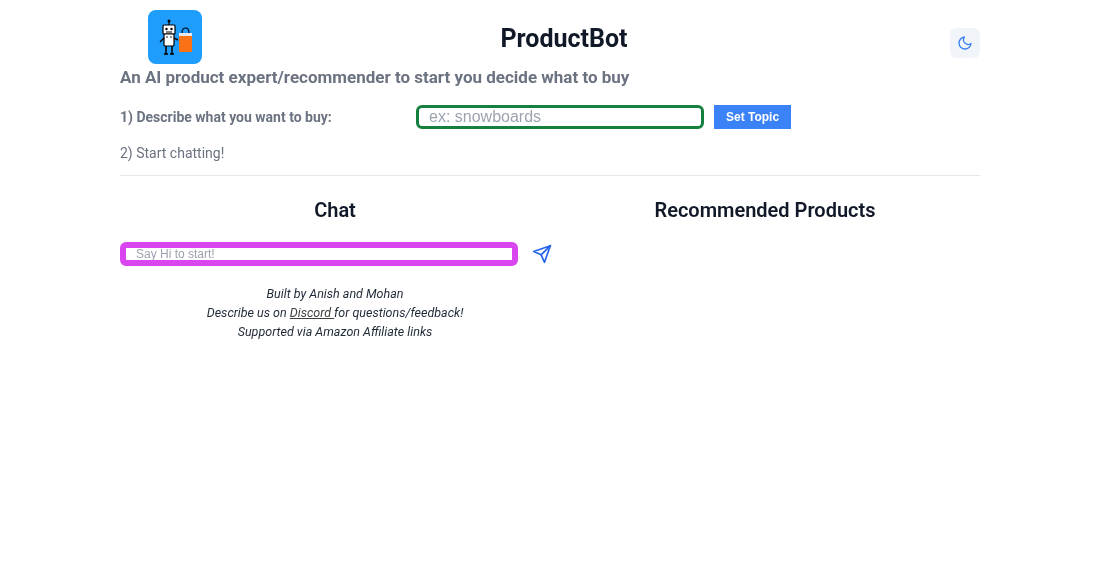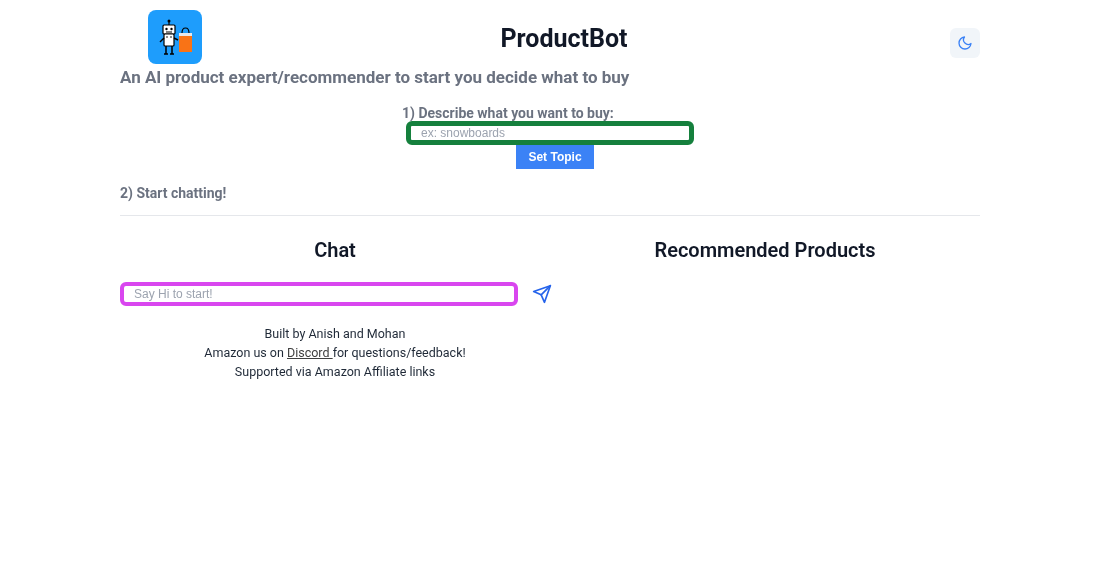--- a/index.html
+++ b/index.html
@@ -72,56 +72,55 @@
       font-size: 17px;
       font-weight: 700;
       color: #6b7280;
       margin-top: 6px;
       margin-bottom: 18px;
     }
     .step-row {
       display: flex;
       align-items: center;
       margin-bottom: 16px;
-      flex-direction: column;
     }
     .step-label {
       font-size: 14px;
       font-weight: 700;
       color: #6b7280;
       width: 296px;
     }
     .topic-input {
       width: 288px;
       height: 24px;
       padding: 4px 10px;
-      border: 5px solid #15803d;
+      border: 3px solid #15803d;
       border-radius: 6px;
-      font-size: 12px;
+      font-size: 16px;
       color: #374151;
       outline: none;
     }
     .topic-input::placeholder {
       color: #9ca3af;
     }
     .set-topic-btn {
       margin-left: 10px;
       height: 24px;
       padding: 0 12px;
       background: #3b82f6;
       color: #ffffff;
       border: none;
       border-radius: 0;
       font-size: 12px;
       font-weight: 600;
       cursor: pointer;
     }
     .step2 {
       font-size: 14px;
-      font-weight: 700;
+      font-weight: 400;
       color: #6b7280;
       margin-bottom: 14px;
     }
     .divider {
       border: none;
       border-top: 1px solid #e5e7eb;
       margin-bottom: 22px;
     }
     .columns {
       display: flex;
@@ -142,21 +141,21 @@
     .chat-input-row {
       display: flex;
       align-items: center;
       gap: 14px;
     }
     .chat-input {
       flex: 0 0 398px;
       width: 398px;
       height: 24px;
       padding: 4px 10px;
-      border: 4px solid #d946ef;
+      border: 6px solid #d946ef;
       border-radius: 6px;
       font-size: 12px;
       color: #374151;
       outline: none;
     }
     .chat-input::placeholder {
       color: #9ca3af;
     }
     .send-btn {
       background: transparent;
@@ -173,20 +172,21 @@
     }
     .footer-lines {
       margin-top: 20px;
       text-align: center;
       font-size: 12.5px;
       color: #1f2937;
     }
     .footer-lines p {
       line-height: 1.35;
       margin-bottom: 2px;
+      font-style: italic;
     }
     .discord-link {
       color: #404040;
       text-decoration: underline;
     }
   </style>
 </head>
 <body>
 
 <div class="container">
@@ -247,21 +247,21 @@
         <button class="send-btn">
           <svg class="send-icon-svg" viewBox="0 0 24 24" fill="none" stroke="#2563eb" stroke-width="2" stroke-linecap="round" stroke-linejoin="round">
             <line x1="22" y1="2" x2="11" y2="13"></line>
             <polygon points="22 2 15 22 11 13 2 9 22 2"></polygon>
           </svg>
         </button>
       </div>
       <div class="footer-lines">
         <p>Built by Anish and Mohan</p>
         <p>
-          <span>Amazon us on </span><a href="#" class="discord-link">Discord </a><span>for questions/feedback!</span>
+          <span>Describe us on </span><a href="#" class="discord-link">Discord </a><span>for questions/feedback!</span>
         </p>
         <p>Supported via Amazon Affiliate links</p>
       </div>
     </div>
     <div class="right-col">
       <h2 class="col-heading">Recommended Products</h2>
     </div>
   </div>
 
 </div>

